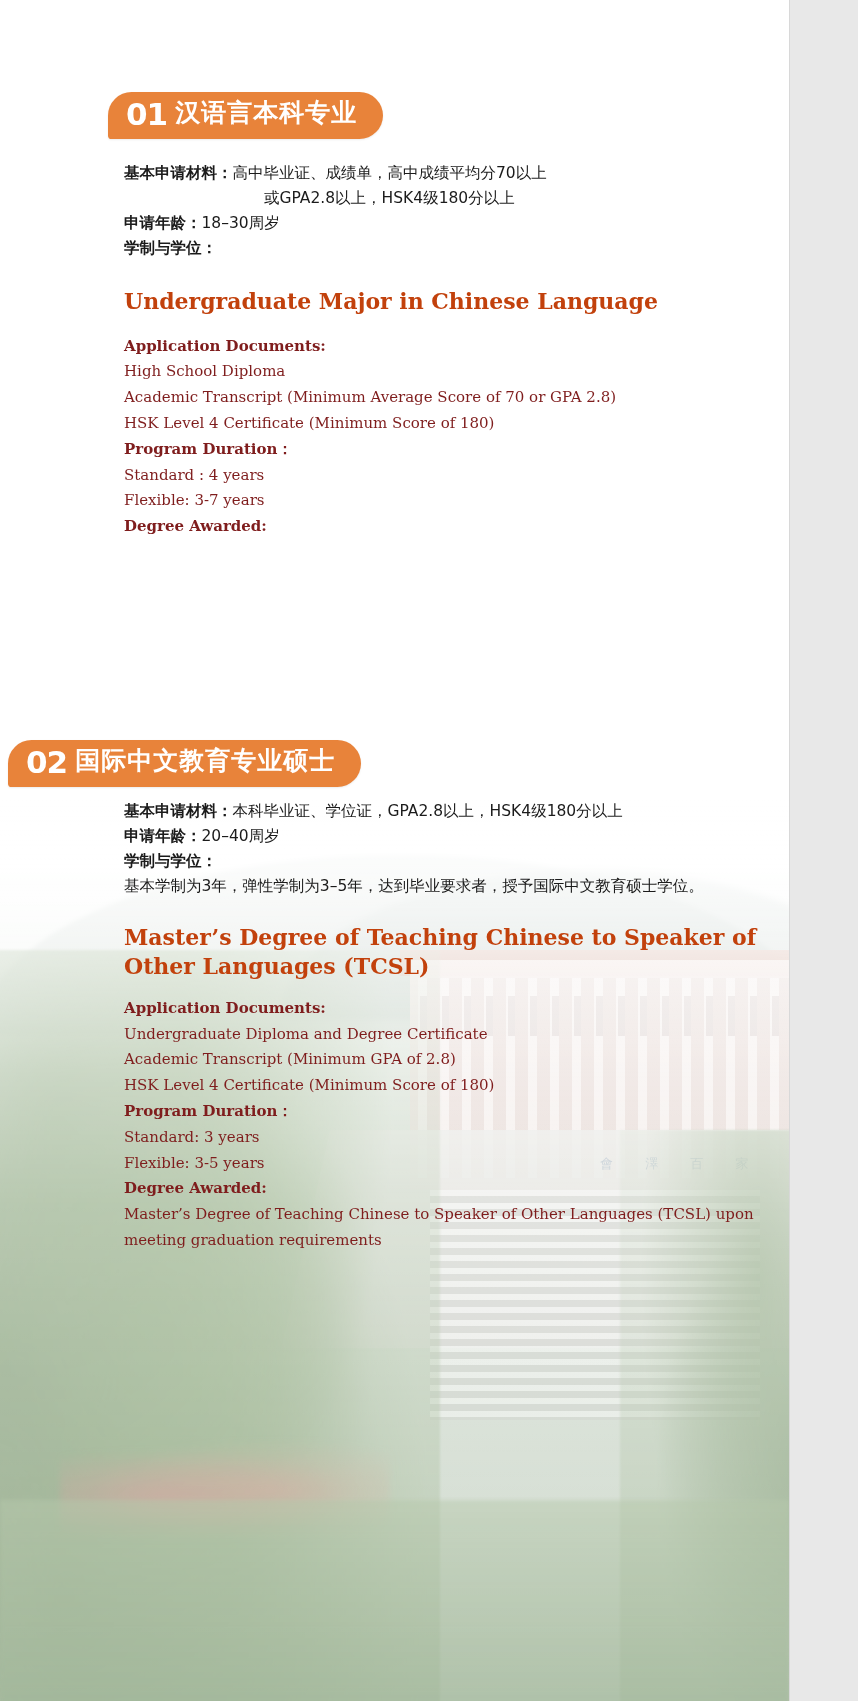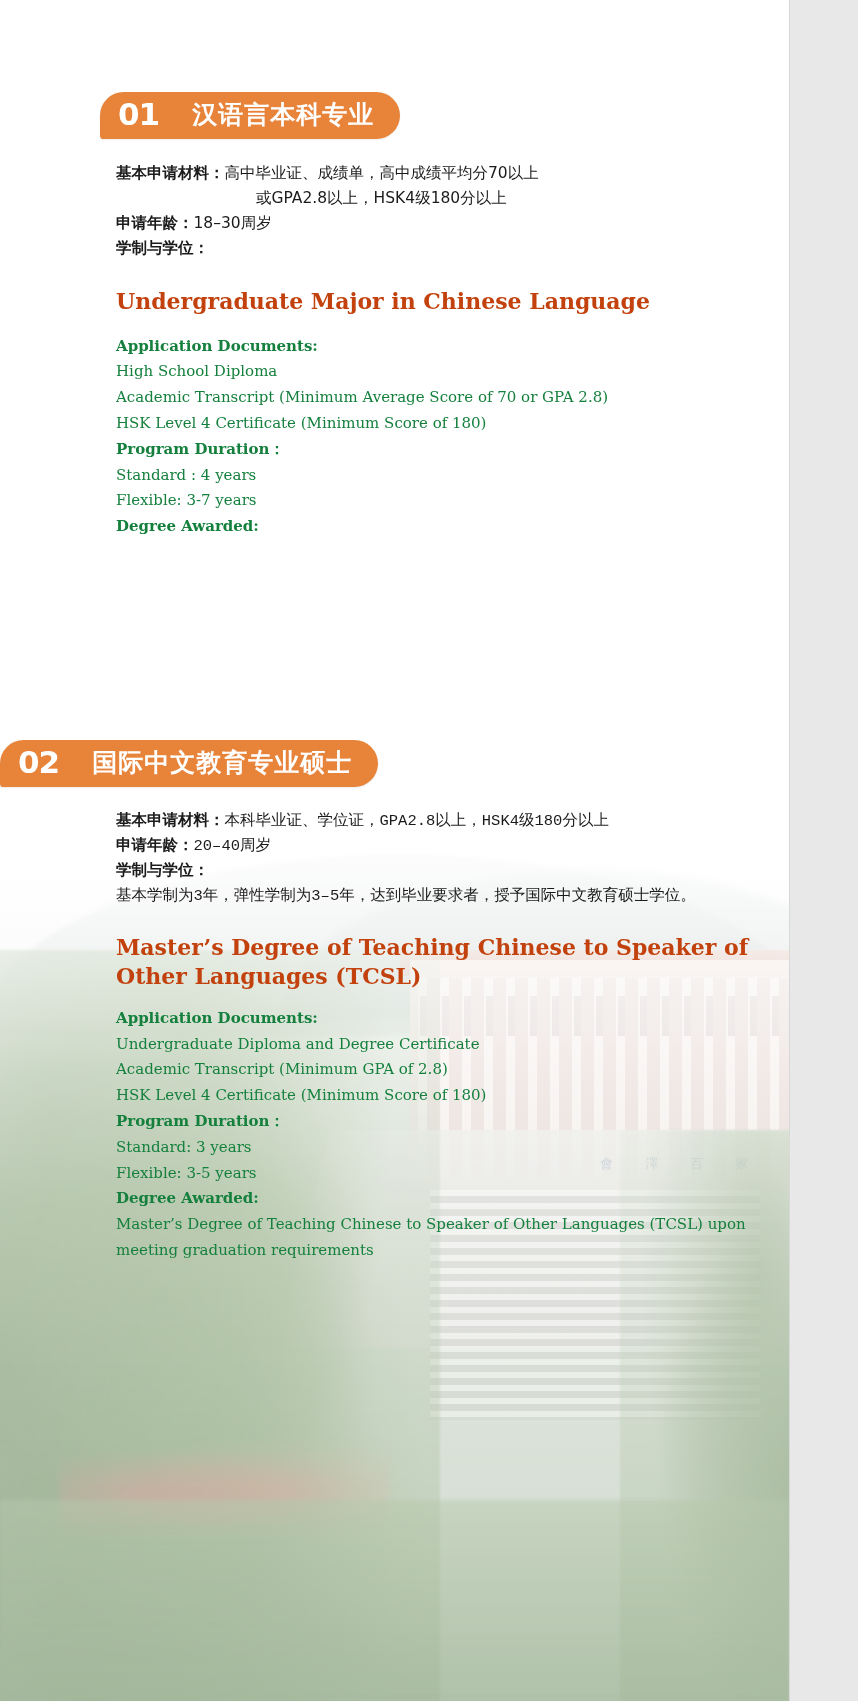--- a/index.html
+++ b/index.html
@@ -207,65 +207,65 @@
        rgba(255,255,255,0.45) 80%,
        rgba(255,255,255,0.42) 100%);
   }
   
   .content {
     position: absolute;
     inset: 0;
   }
   .section {
     position: absolute;
-    left: 0;
+    left: 8px;
     width: 790px;
   }
   .badge {
     display: inline-flex;
     align-items: center;
     background: #e8833a;
     color: #ffffff;
     border-radius: 26px 26px 26px 4px;
     padding: 7px 26px 9px 18px;
     box-shadow: 0 1px 2px rgba(0,0,0,0.08);
   }
   .badge-num {
     font-family: "DejaVu Sans", sans-serif;
     font-size: 31px;
     font-weight: bold;
     line-height: 1;
     letter-spacing: -1px;
   }
   .badge-title {
-    font-family: Liberation Serif, serif;
+    font-family: Liberation Mono, monospace;
     font-size: 25px;
     font-weight: bold;
     line-height: 1;
-    margin-left: 33px;
+    margin-left: 8px;
     letter-spacing: 1px;
   }
   .cn-block {
     font-family: "DejaVu Sans", sans-serif;
     color: #1b1b1b;
     font-size: 15.5px;
     line-height: 1.62;
   }
   .cn-label { font-weight: bold; }
   .en-head {
     font-family: "DejaVu Serif", serif;
     color: #c2410c;
     font-size: 22px;
     font-weight: bold;
     line-height: 1.28;
     letter-spacing: 0px;
   }
   .en-block {
     font-family: "DejaVu Serif", serif;
-    color: #15803d;
+    color: #7f1d1d;
     font-size: 15px;
     line-height: 1.72;
   }
   .en-bold { font-weight: bold; }
   .indent { padding-left: 116px; }
 </style>
 </head>
 <body>
 
 <div class="page">
@@ -332,21 +332,21 @@
 
       <div class="section" style="top:740px;">
 
         <div style="">
           <div class="badge">
             <span class="badge-num">02</span>
             <span class="badge-title">国际中文教育专业硕士</span>
           </div>
         </div>
 
-        <div class="cn-block indent" style="margin-top:22px;font-family:Liberation Mono, monospace;">
+        <div class="cn-block indent" style="margin-top:12px;">
           <div>
             <span class="cn-label">基本申请材料：</span><span>本科毕业证、学位证，GPA2.8以上，HSK4级180分以上</span>
           </div>
           <div>
             <span class="cn-label">申请年龄：</span><span>20–40周岁</span>
           </div>
           <div>
             <span class="cn-label">学制与学位：</span>
           </div>
           <div style="max-width:600px;">

